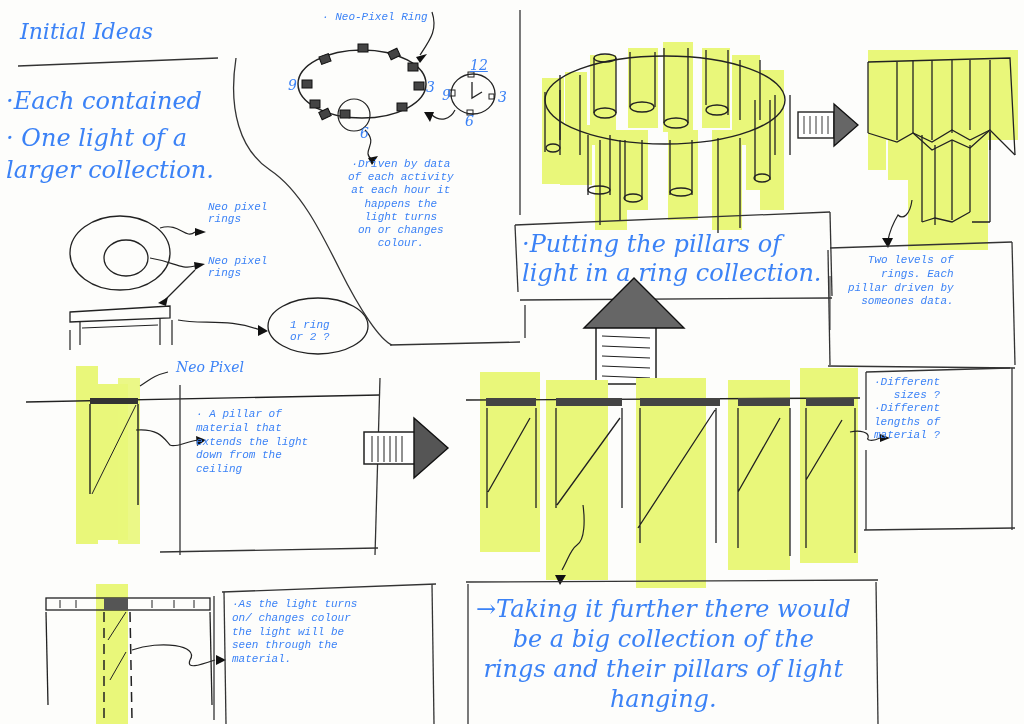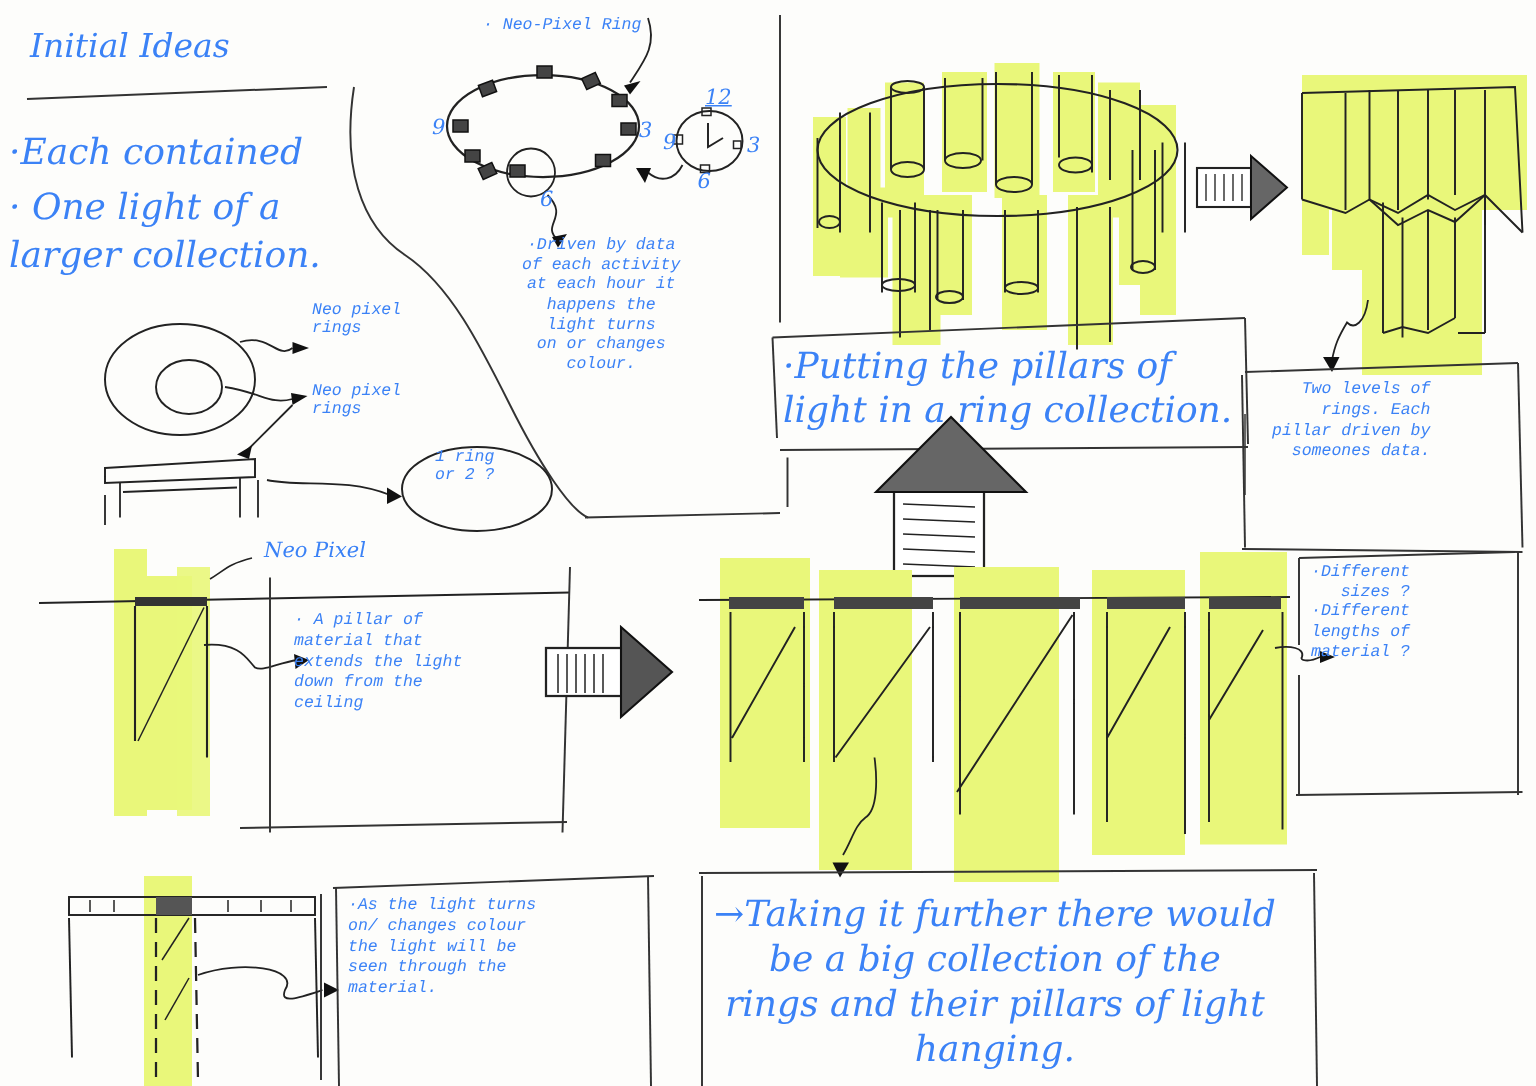--- a/index.html
+++ b/index.html
@@ -302,21 +302,21 @@
 at each hour it
 happens the
 light turns
 on or changes
 colour.</div>
 
 <div class="hand t-med" style="left:208px; top:202px;">Neo pixel
 rings</div>
 <div class="hand t-med" style="left:208px; top:256px;">Neo pixel
 rings</div>
-<div class="hand t-med" style="left:290px; top:300px; text-align:left;">1 ring
+<div class="hand t-med" style="left:290px; top:320px; text-align:left;">1 ring
 or 2 ?</div>
 
 <div class="hand t-sm" style="left:176px; top:360px;">Neo Pixel</div>
 <div class="hand t-med" style="left:196px; top:408px; line-height:1.25;">· A pillar of
 material that
 extends the light
 down from the
 ceiling</div>
 
 <div class="hand t-med" style="left:232px; top:598px; line-height:1.25;">·As the light turns

